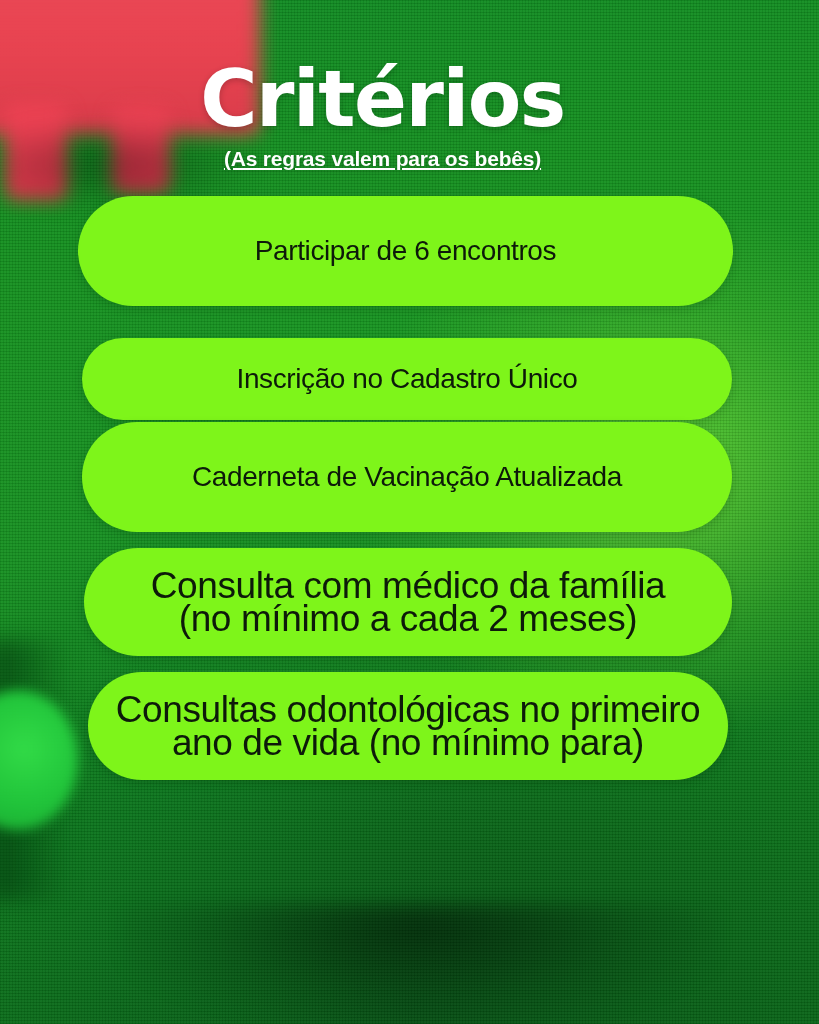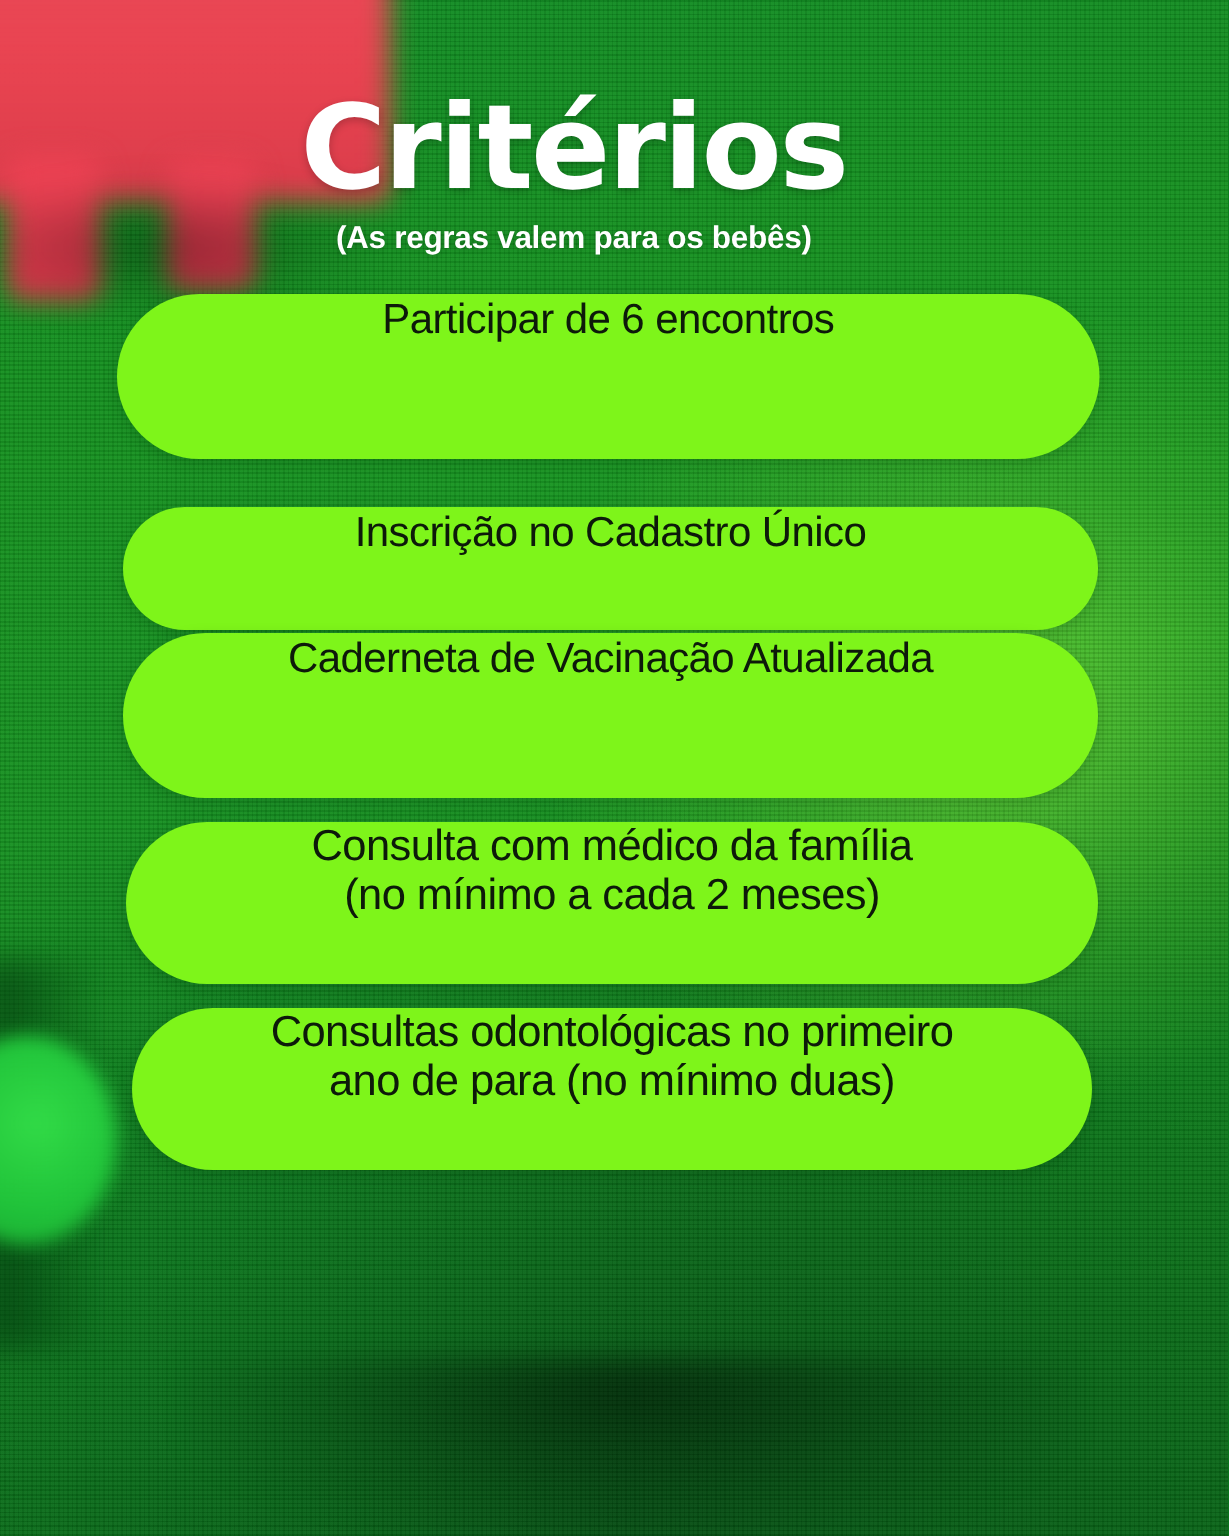--- a/index.html
+++ b/index.html
@@ -143,35 +143,37 @@
   }
   #subtitle {
     font-family: "Liberation Sans", sans-serif;
     font-weight: 700;
     font-size: 21px;
     line-height: 26px;
     color: #ffffff;
     margin: 6px 0 0 0;
     letter-spacing: -0.2px;
     text-shadow: 0 1px 4px rgba(0,0,0,0.20);
+    text-decoration: underline;
   }
 
   
   #criteria-list {
     position: absolute;
     left: 0;
     top: 196px;
     width: 819px;
   }
   .pill {
     position: relative;
     margin: 0 auto;
     background: #7ef51a;
     border-radius: 62px;
     display: flex;
+    align-items: center;
     justify-content: center;
     box-shadow: 0 3px 10px rgba(0, 40, 0, 0.18);
   }
   .pill-text {
     font-family: "Liberation Sans", sans-serif;
     color: #0d1a0a;
     text-align: center;
     font-size: 28px;
     line-height: 34px;
     letter-spacing: -0.4px;
@@ -181,21 +183,21 @@
 
   
   .pill-1 { width: 655px; height: 110px; margin-left: 78px; }
   .pill-2 { width: 645px; height: 110px; margin-left: 88px; margin-top: 18px; }
   .pill-3 { width: 650px; height: 82px; margin-left: 82px; margin-top: 32px; }
   .pill-4 { width: 650px; height: 110px; margin-left: 82px; margin-top: 2px; }
   .pill-5 { width: 648px; height: 108px; margin-left: 84px; margin-top: 16px; }
   .pill-6 { width: 640px; height: 108px; margin-left: 88px; margin-top: 16px; }
 
   .pill-5 .pill-text, .pill-6 .pill-text {
-    font-size: 29px;
+    font-size: 37px;
     line-height: 33px;
   }
 </style>
 </head>
 <body>
 
 <div id="poster">
 
   <div id="texture"></div>
   <div id="red-blob"></div>
@@ -228,19 +230,19 @@
         <span class="pill-text">Caderneta de Vacinação Atualizada</span>
       </div>
 
       <div class="pill pill-5">
         <span class="pill-text">Consulta com médico da família
 (no mínimo a cada 2 meses)</span>
       </div>
 
       <div class="pill pill-6">
         <span class="pill-text">Consultas odontológicas no primeiro
-ano de para (no mínimo duas)</span>
+ano de vida (no mínimo para)</span>
       </div>
 
     </div>
 
   </div>
 </div>
 
 </body></html>

